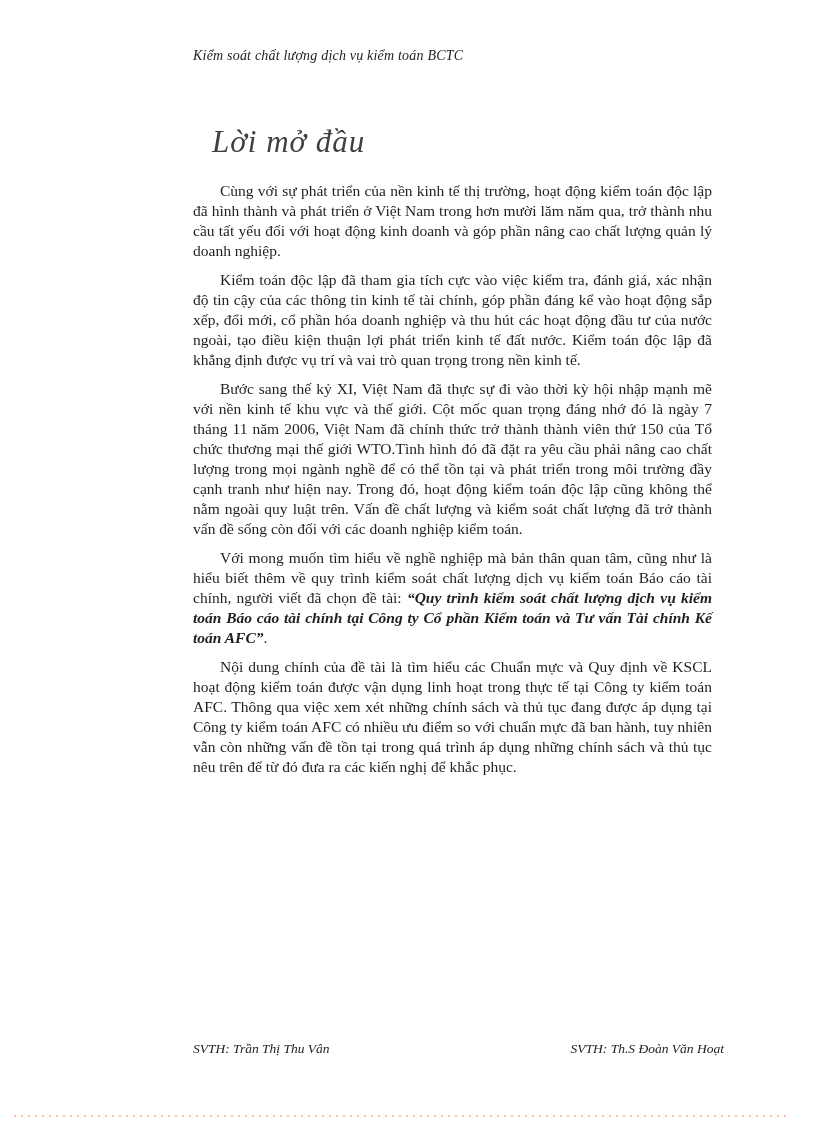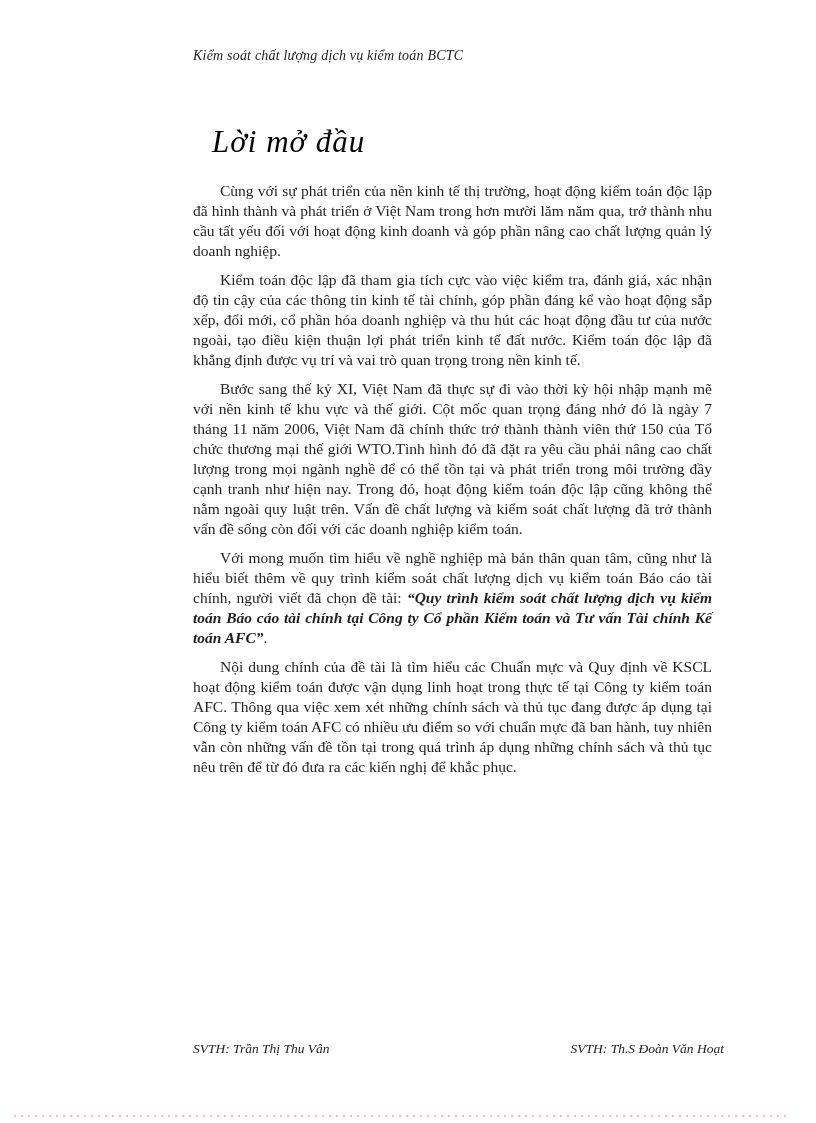--- a/index.html
+++ b/index.html
@@ -74,21 +74,21 @@
     );
   }
 </style>
 </head>
 <body>
 
 <div class="page">
 
   <div class="running-header">Kiểm soát chất lượng dịch vụ kiểm toán BCTC</div>
 
-  <h1 class="page-title" style="color:#000000">Lời mở đầu</h1>
+  <h1 class="page-title" style="color:#404040">Lời mở đầu</h1>
 
   <div class="content">
     <p>Cùng với sự phát triển của nền kinh tế thị trường, hoạt động kiểm toán độc lập đã hình thành và phát triển ở Việt Nam trong hơn mười lăm năm qua, trở thành nhu cầu tất yếu đối với hoạt động kinh doanh và góp phần nâng cao chất lượng quản lý doanh nghiệp.</p>
     <p>Kiểm toán độc lập đã tham gia tích cực vào việc kiểm tra, đánh giá, xác nhận độ tin cậy của các thông tin kinh tế tài chính, góp phần đáng kể vào hoạt động sắp xếp, đổi mới, cổ phần hóa doanh nghiệp và thu hút các hoạt động đầu tư của nước ngoài, tạo điều kiện thuận lợi phát triển kinh tế đất nước. Kiểm toán độc lập đã khẳng định được vụ trí và vai trò quan trọng trong nền kinh tế.</p>
     <p>Bước sang thế kỷ XI, Việt Nam đã thực sự đi vào thời kỳ hội nhập mạnh mẽ với nền kinh tế khu vực và thế giới. Cột mốc quan trọng đáng nhớ đó là ngày 7 tháng 11 năm 2006, Việt Nam đã chính thức trở thành thành viên thứ 150 của Tổ chức thương mại thế giới WTO.Tình hình đó đã đặt ra yêu cầu phải nâng cao chất lượng trong mọi ngành nghề để có thể tồn tại và phát triển trong môi trường đầy cạnh tranh như hiện nay. Trong đó, hoạt động kiểm toán độc lập cũng không thể nằm ngoài quy luật trên. Vấn đề chất lượng và kiểm soát chất lượng đã trở thành vấn đề sống còn đối với các doanh nghiệp kiểm toán.</p>
     <p><span>Với mong muốn tìm hiểu về nghề nghiệp mà bản thân quan tâm, cũng như là hiểu biết thêm về quy trình kiểm soát chất lượng dịch vụ kiểm toán Báo cáo tài chính, người viết đã chọn đề tài: </span><span class="thesis-quote">“Quy trình kiểm soát chất lượng dịch vụ kiểm toán Báo cáo tài chính tại Công ty Cổ phần Kiểm toán và Tư vấn Tài chính Kế toán AFC”</span><span>.</span></p>
     <p>Nội dung chính của đề tài là tìm hiểu các Chuẩn mực và Quy định về KSCL hoạt động kiểm toán được vận dụng linh hoạt trong thực tế tại Công ty kiểm toán AFC. Thông qua việc xem xét những chính sách và thủ tục đang được áp dụng tại Công ty kiểm toán AFC có nhiều ưu điểm so với chuẩn mực đã ban hành, tuy nhiên vẫn còn những vấn đề tồn tại trong quá trình áp dụng những chính sách và thủ tục nêu trên để từ đó đưa ra các kiến nghị để khắc phục.</p>
   </div>
 
   <div class="footer">

